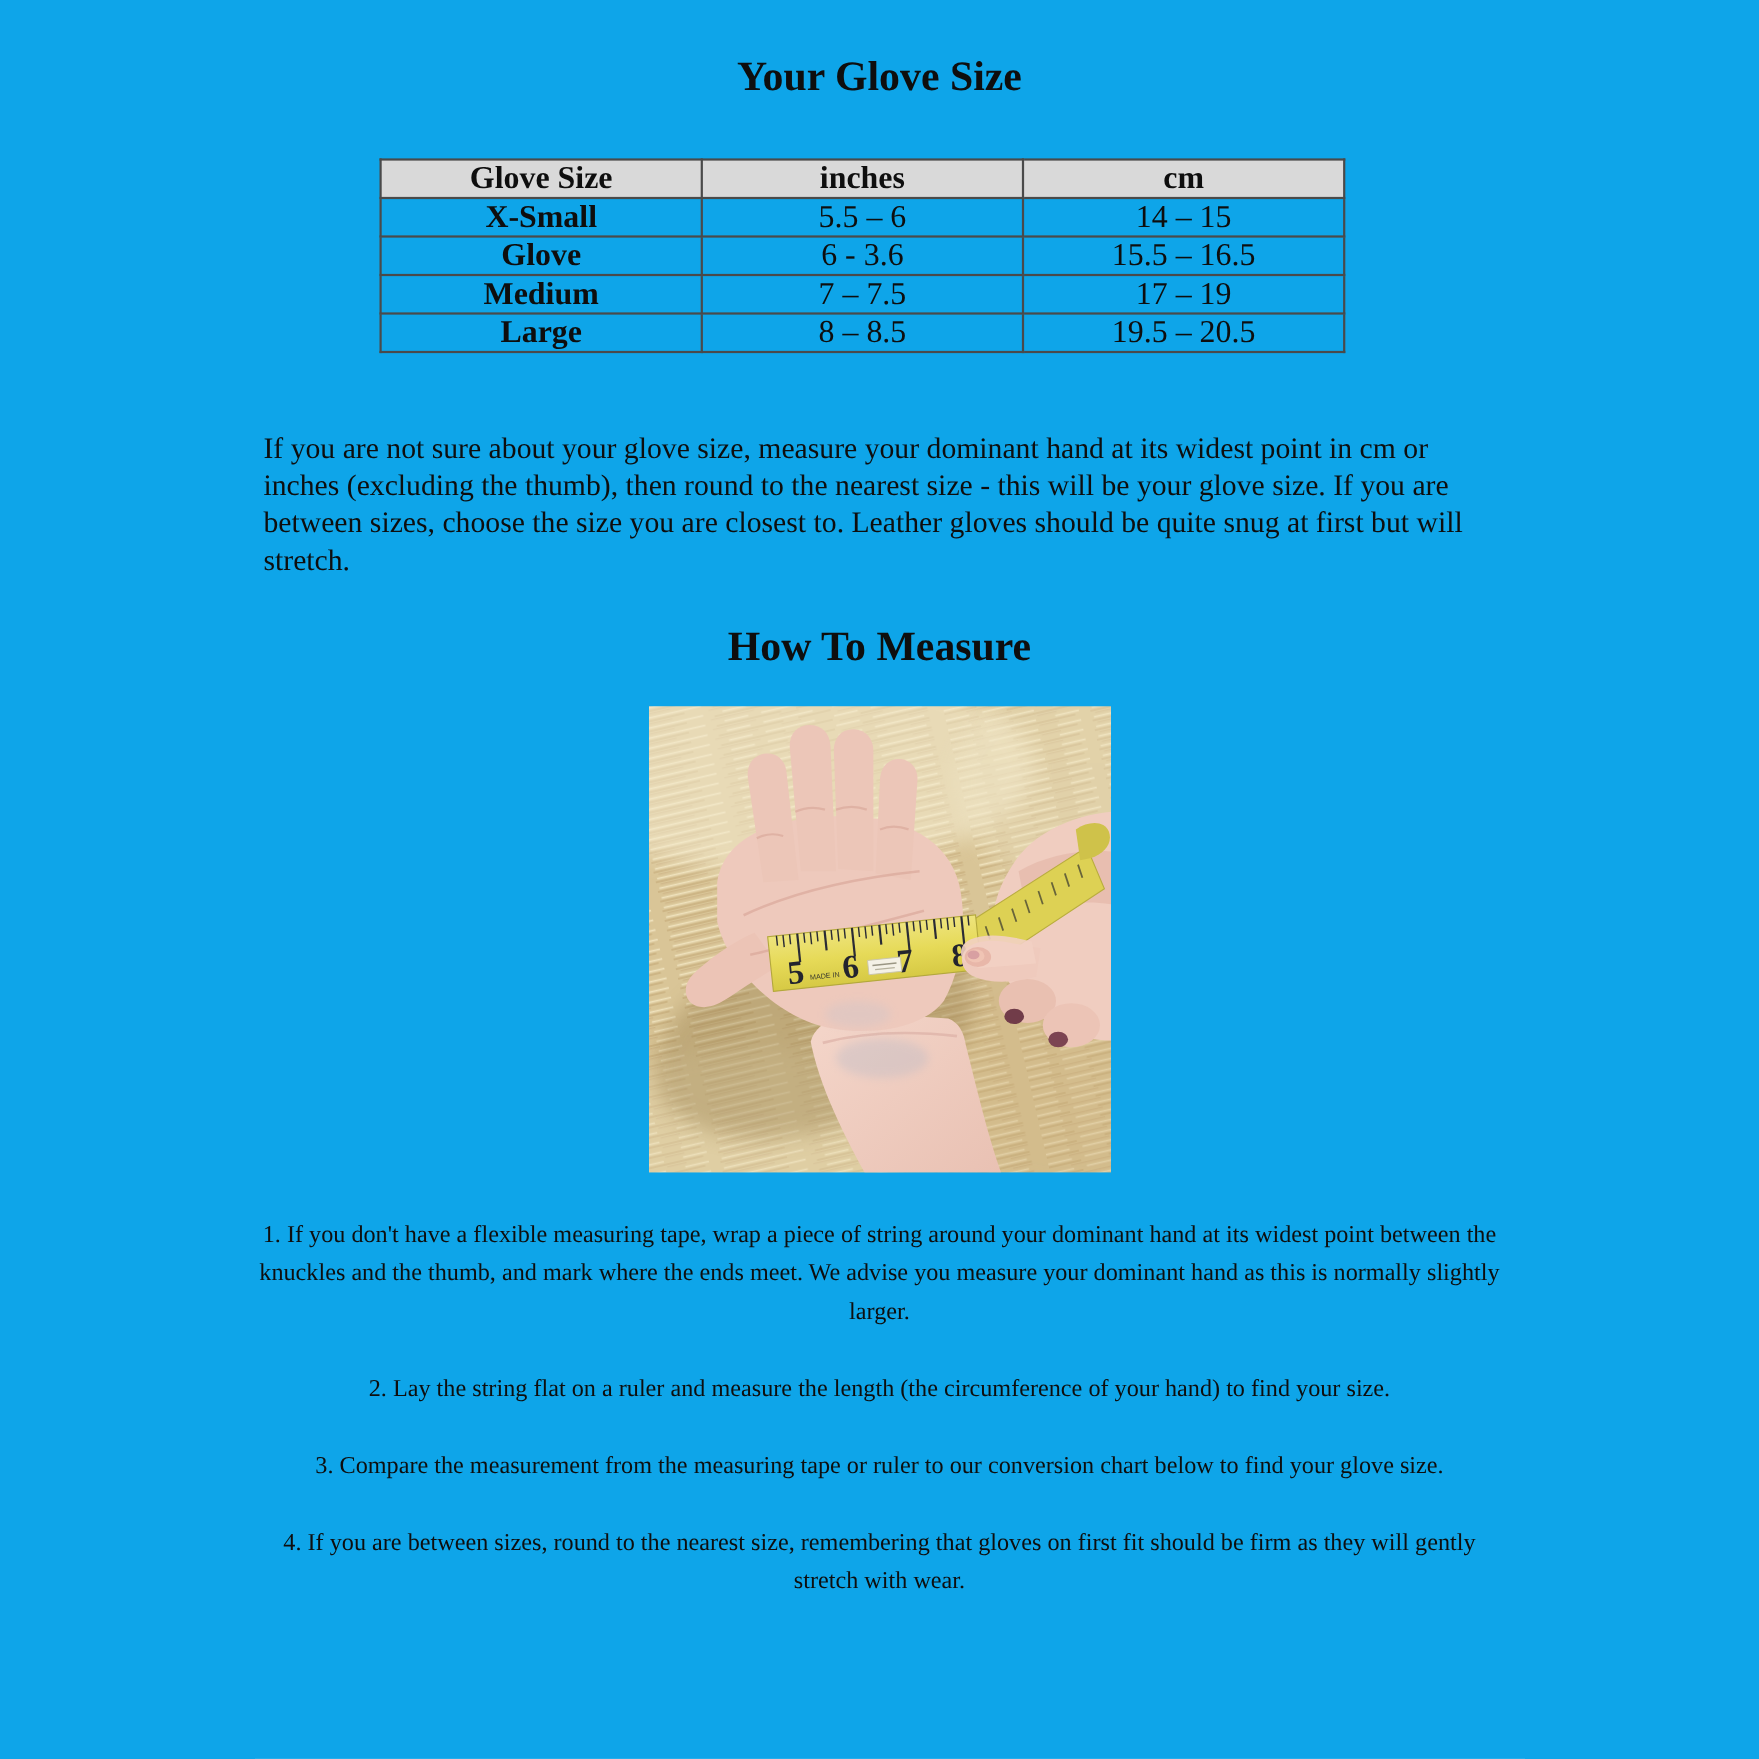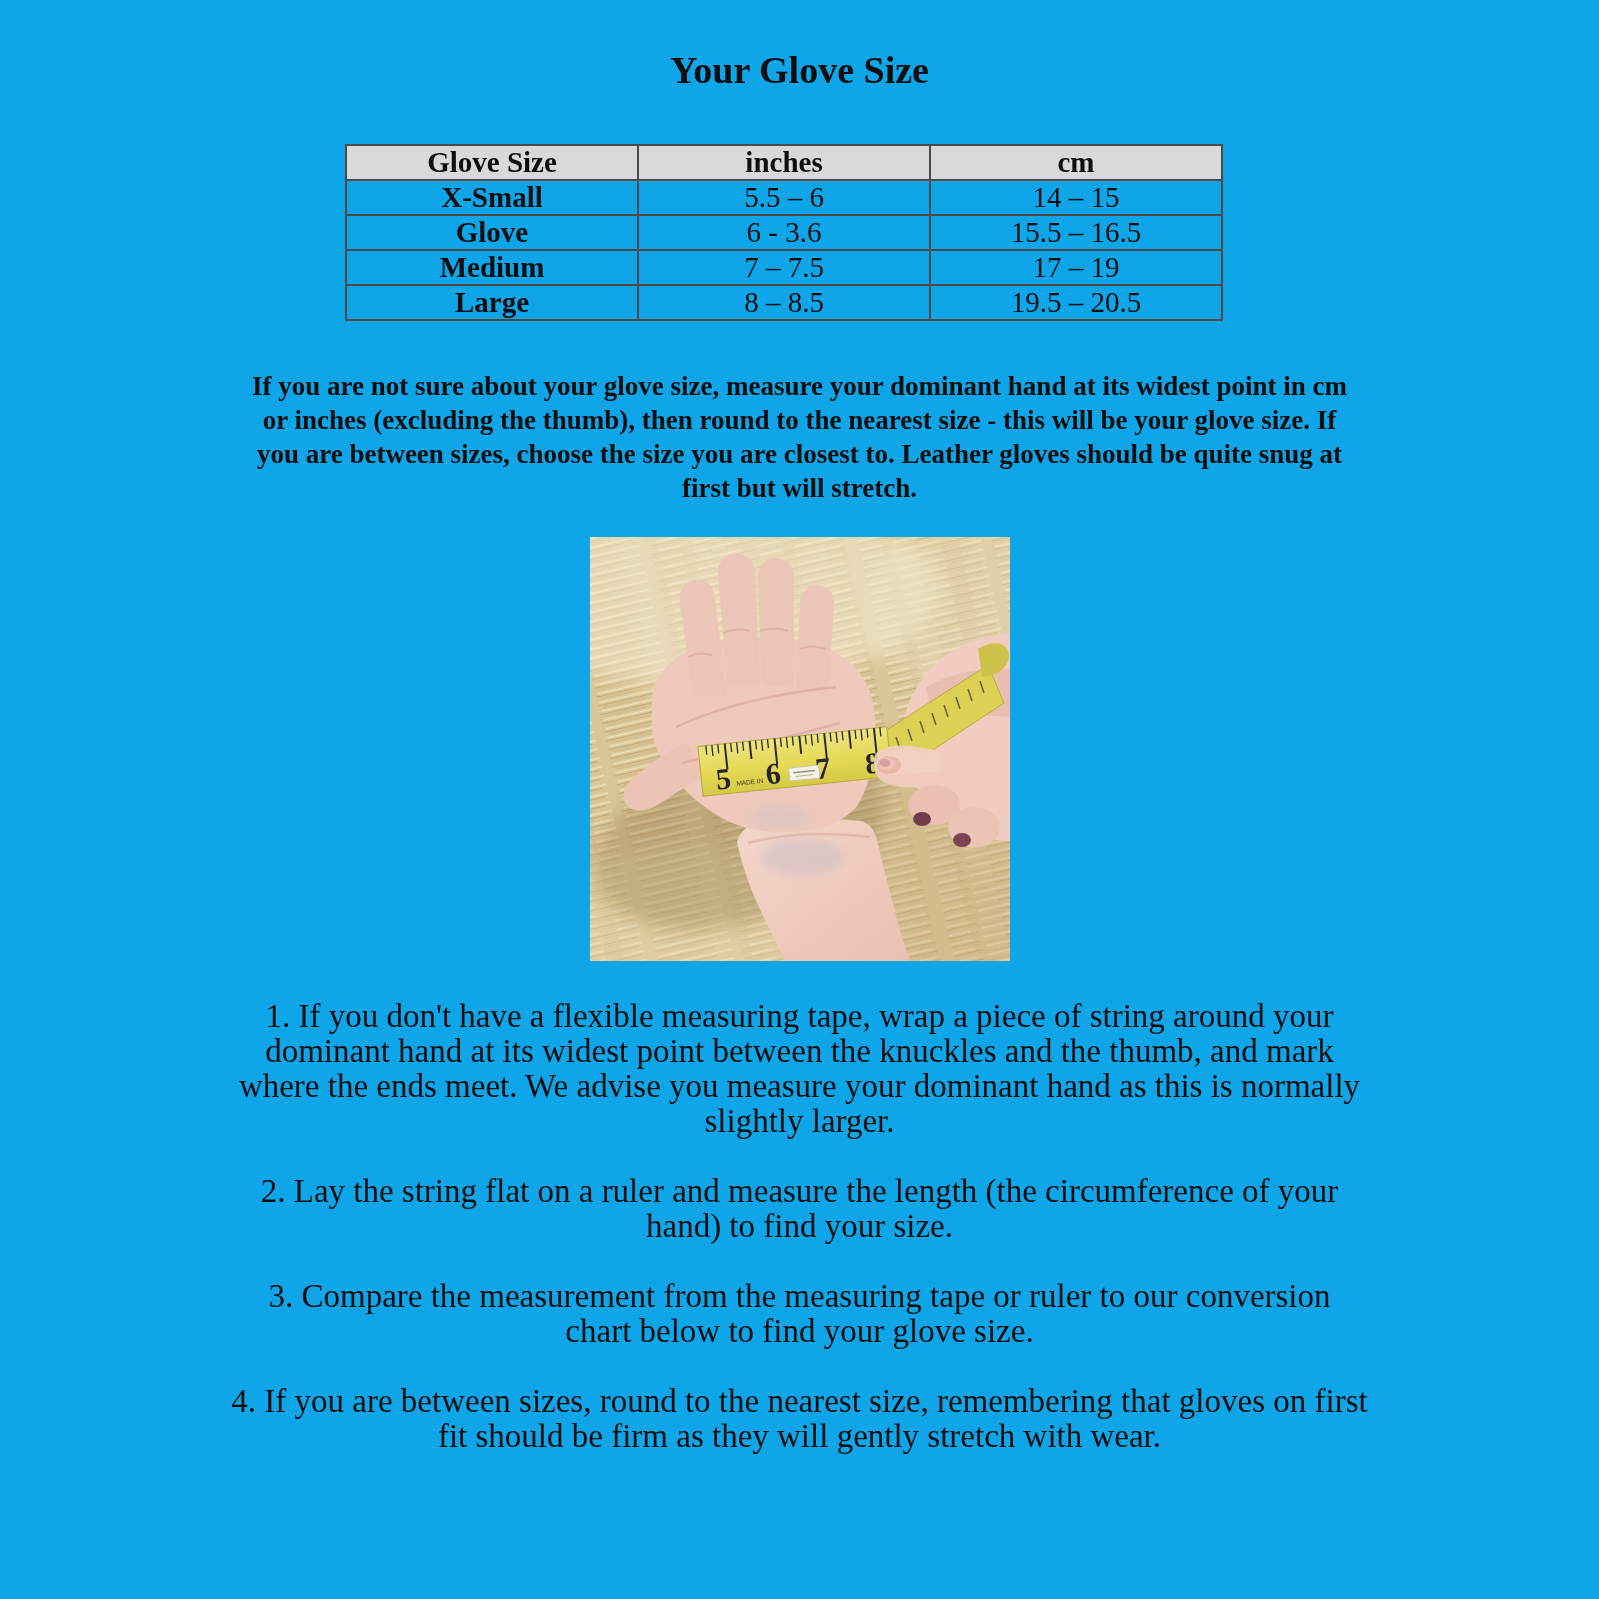--- a/index.html
+++ b/index.html
@@ -43,25 +43,23 @@
   }
   table.size-table th {
     background: #d9d9d9;
     font-weight: bold;
   }
   table.size-table td.size-col {
     font-weight: bold;
   }
   .intro {
     width: 1120px;
-    margin: 48px auto 0;
-    text-align: center;
+    margin: 69px auto 0;
     font-size: 27px;
     line-height: 34px;
-    font-weight: bold;
   }
   .section-heading {
     margin: 42px 0 0;
     text-align: center;
     font-size: 38px;
     font-weight: bold;
     line-height: 1.1;
   }
   .photo-wrap {
     display: block;
@@ -69,21 +67,21 @@
     height: 424px;
     margin: 32px auto 0;
   }
   .steps {
     margin: 0;
     padding: 0;
     list-style: none;
   }
   .step {
     text-align: center;
-    font-size: 33px;
+    font-size: 22px;
     line-height: 35px;
     margin: 35px auto 0;
   }
   .step.s1 { width: 1140px; margin-top: 38px; }
   .step.s2 { width: 1150px; }
   .step.s3 { width: 1080px; }
   .step.s4 { width: 1140px; text-align: center; }
   .tape-digit {
     font-family: "Liberation Serif", serif;
     font-weight: bold;
@@ -123,20 +121,21 @@
       <tr>
         <td class="size-col">Large</td>
         <td>8 – 8.5</td>
         <td>19.5 – 20.5</td>
       </tr>
     </tbody>
   </table>
 
   <p class="intro">If you are not sure about your glove size, measure your dominant hand at its widest point in cm or inches (excluding the thumb), then round to the nearest size - this will be your glove size. If you are between sizes, choose the size you are closest to. Leather gloves should be quite snug at first but will stretch.</p>
 
+  <h2 class="section-heading">How To Measure</h2>
 
   <svg class="photo-wrap" viewBox="0 0 420 424" role="img">
     <defs>
       <filter id="b8" x="-40%" y="-40%" width="180%" height="180%">
           <feGaussianBlur stdDeviation="9"></feGaussianBlur>
         </filter>
       <filter id="b4" x="-40%" y="-40%" width="180%" height="180%">
           <feGaussianBlur stdDeviation="4"></feGaussianBlur>
         </filter>
       <linearGradient id="skinG" x1="0" y1="0" x2="1" y2="1">

